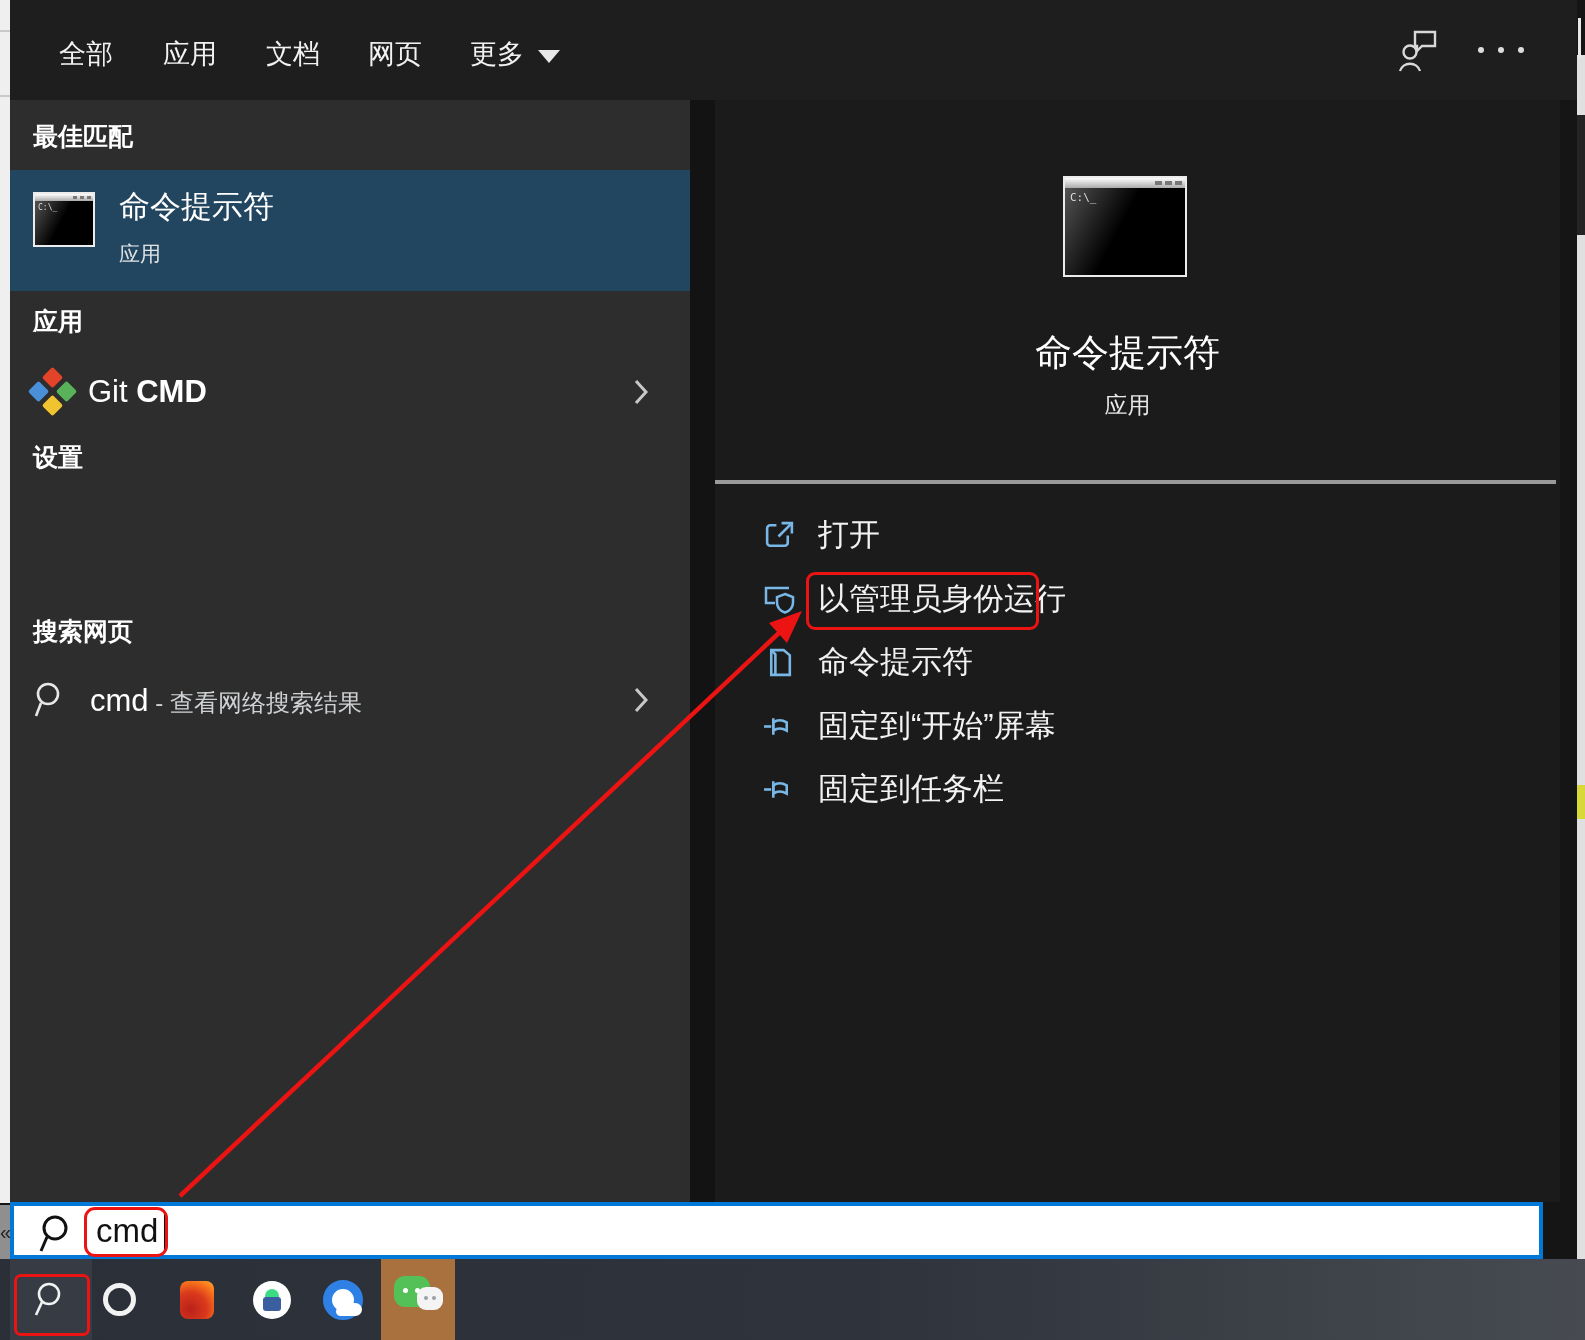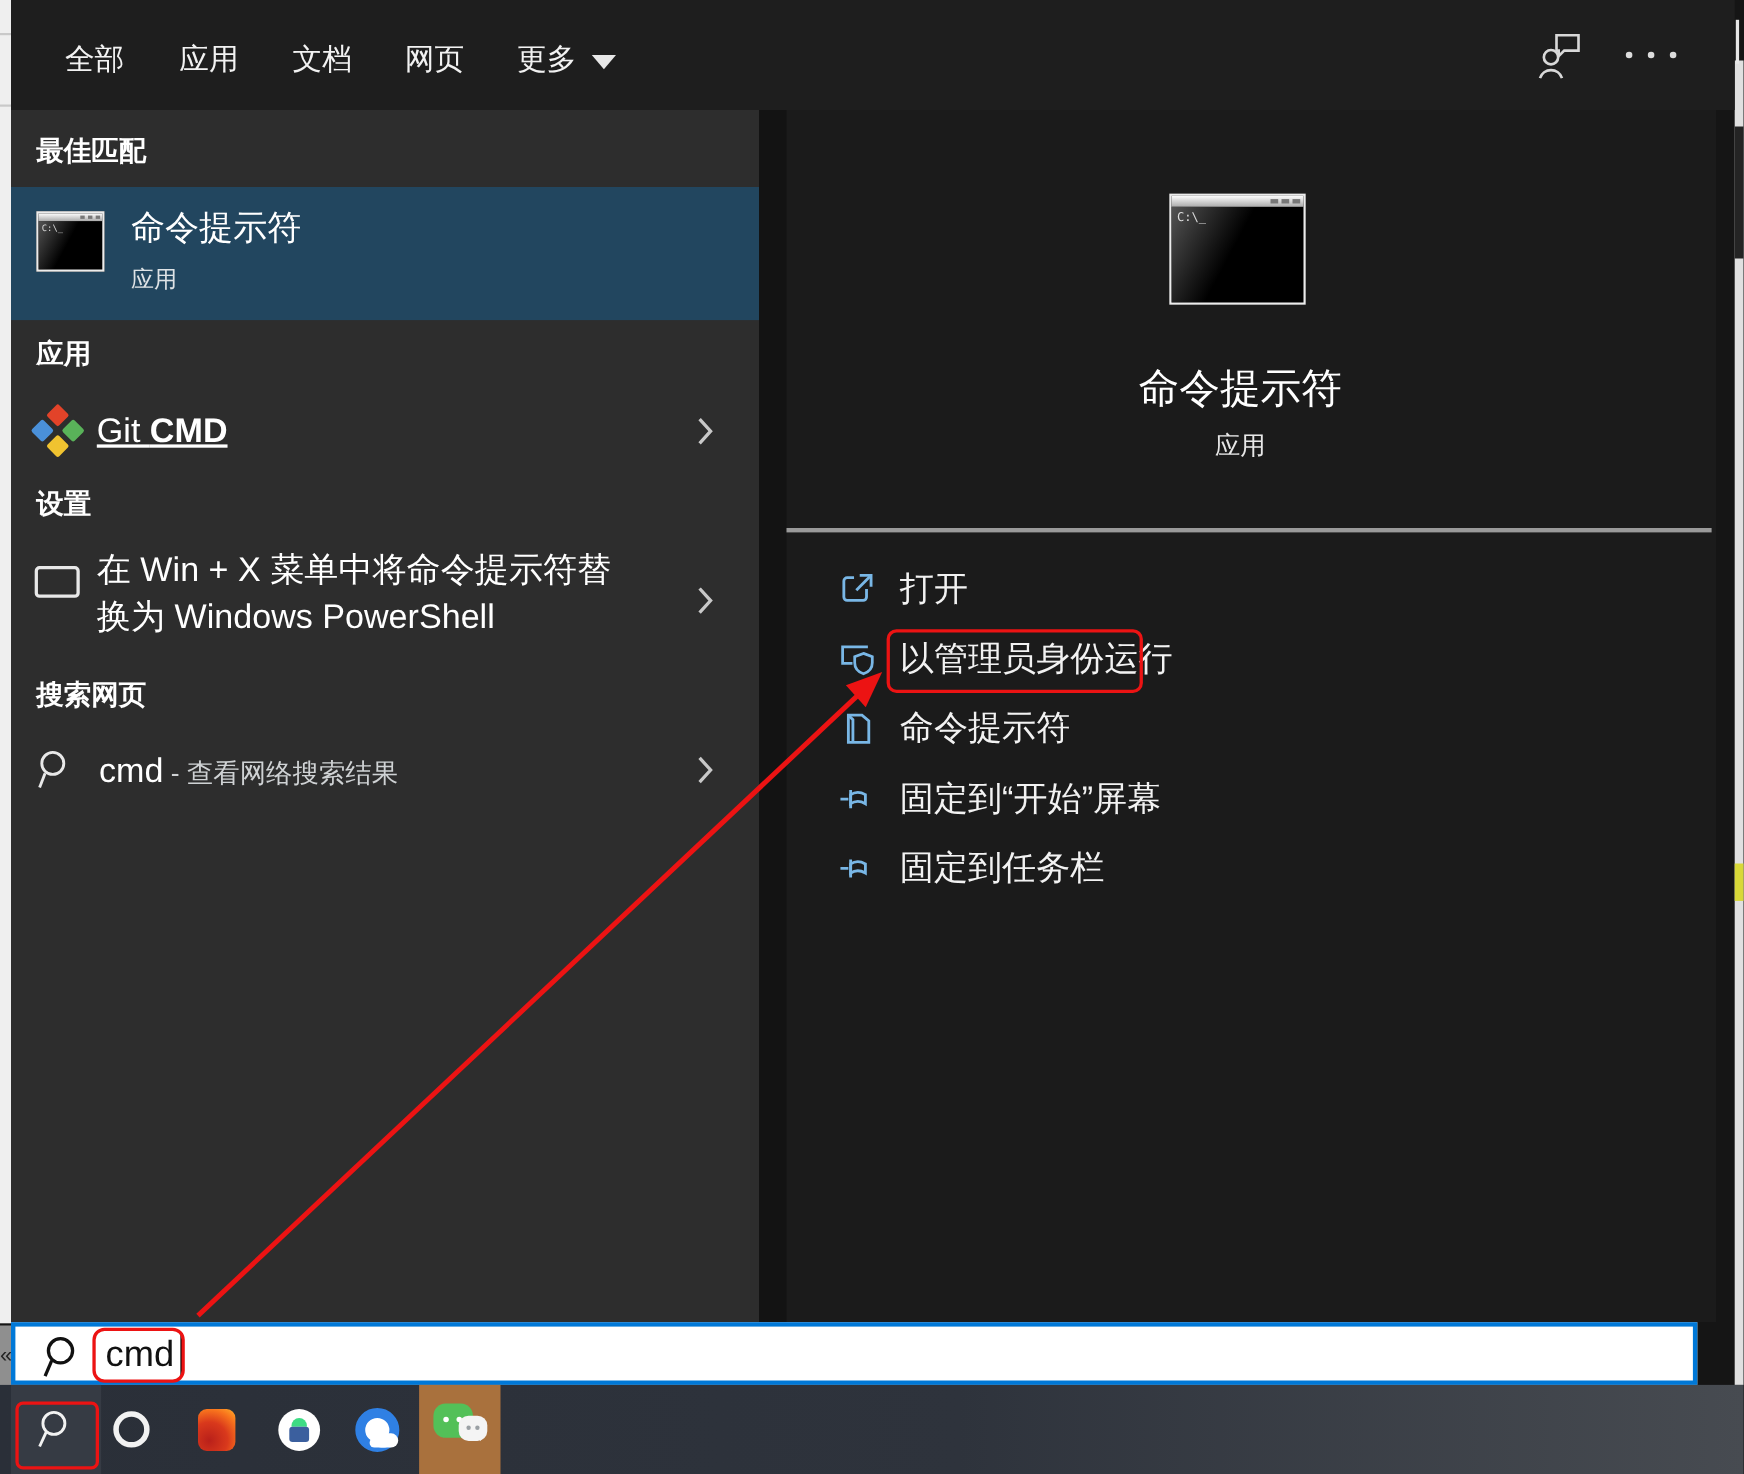--- a/index.html
+++ b/index.html
@@ -141,37 +141,28 @@
 
   <div class="sec-header" style="top:205px;">应用</div>
 
   <div class="abs" style="left:0;top:252px;width:680px;height:80px;cursor:pointer;">
     <div class="giticon" style="left:21px;top:18px;">
       <i style="left:14px;top:0;background:#e24329;"></i>
       <i style="left:0;top:14px;background:#4a90d9;"></i>
       <i style="left:28px;top:14px;background:#59b259;"></i>
       <i style="left:14px;top:28px;background:#f0c330;"></i>
     </div>
-    <div class="abs row-title" style="left:78px;line-height:80px;text-decoration:underline;"><span>Git </span><b>CMD</b></div>
+    <div class="abs row-title" style="left:78px;line-height:80px;"><span>Git </span><b>CMD</b></div>
     <svg class="chev" style="top:26px;" width="16" height="28" viewBox="0 0 16 28">
       <polyline points="3,3 13,14 3,25" fill="none" stroke="#c8c8c8" stroke-width="3"></polyline>
     </svg>
   </div>
 
   <div class="sec-header" style="top:341px;">设置</div>
 
-  <div class="abs" style="left:0;top:390px;width:680px;height:115px;cursor:pointer;">
-    <svg class="abs" style="left:21px;top:24px;" width="42" height="32" viewBox="0 0 42 32">
-      <rect x="2" y="2" width="38" height="26" rx="3" fill="none" stroke="#e8e8e8" stroke-width="3"></rect>
-    </svg>
-    <div class="abs row-title" style="left:78px;top:6px;width:480px;line-height:43px;">在 Win + X 菜单中将命令提示符替换为 Windows PowerShell</div>
-    <svg class="chev" style="top:42px;" width="16" height="28" viewBox="0 0 16 28">
-      <polyline points="3,3 13,14 3,25" fill="none" stroke="#c8c8c8" stroke-width="3"></polyline>
-    </svg>
-  </div>
 
   <div class="sec-header" style="top:515px;">搜索网页</div>
 
   <div class="abs" style="left:0;top:558px;width:680px;height:85px;cursor:pointer;">
     <svg class="abs" style="left:23px;top:23px;" width="38" height="40" viewBox="0 0 38 40">
       <circle cx="15" cy="13" r="10" fill="none" stroke="#e8e8e8" stroke-width="2.6"></circle>
       <line x1="8" y1="22" x2="3" y2="35" stroke="#e8e8e8" stroke-width="2.6"></line>
     </svg>
     <div class="abs" style="left:80px;line-height:85px;font-size:31px;">
       <span style="color:#fff;">cmd</span><span class="dim" style="font-size:24px;"> - 查看网络搜索结果</span>

